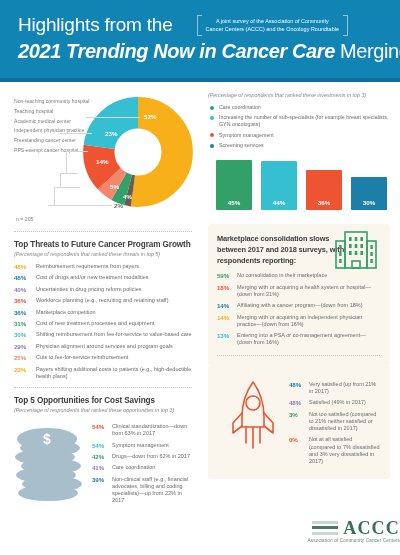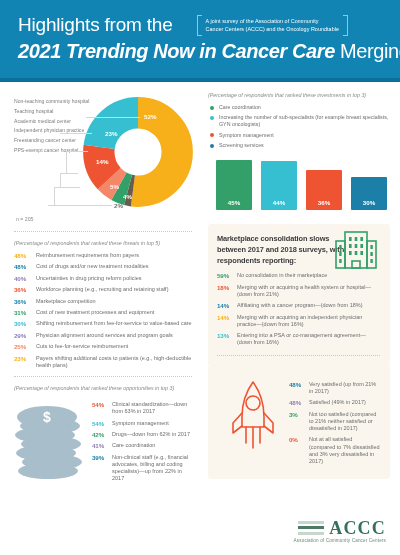--- a/index.html
+++ b/index.html
@@ -11,21 +11,21 @@
     overflow:hidden;
     -webkit-font-smoothing:antialiased;
   }
   .page { position:relative; width:400px; height:555px; background:#fff; }
 
   
   .header {
     position:relative; height:82px; background:#1184B4;
     padding:14px 14px 0 18px;
   }
-  .hdr-row1 { display:flex; align-items:center; gap:24px; }
+  .hdr-row1 { display:flex; align-items:center; gap:24px;text-align:center; }
   .hdr-l1 {
     color:#fff; font-size:19px; font-weight:300; letter-spacing:-0.2px;
     white-space:nowrap;
   }
   .bracket {
     position:relative; padding:3px 9px 3px 9px; margin-top:1px;
   }
   .bracket:before, .bracket:after {
     content:""; position:absolute; top:0; bottom:0; width:4px;
     border-top:1px solid #8dc7e0; border-bottom:1px solid #8dc7e0;
@@ -92,21 +92,21 @@
   .panel .rows { margin-top:6px; }
   .panel .row .pct { width:20px; flex:0 0 20px; }
   .bldg { position:absolute; right:12px; top:6px; }
   .sat-body { display:flex; align-items:flex-start; margin-top:4px; }
   .rocket { width:72px; flex:0 0 72px; display:flex; justify-content:center; padding-top:4px; }
   .sat-rows { flex:1; padding-top:6px; }
   .sat-rows .row .pct { width:20px; flex:0 0 20px; }
 
   
   .footer { position:absolute; left:0; right:0; bottom:0; height:46px; }
-  .logo { position:absolute; right:14px; bottom:12px; text-align:left; }
+  .logo { position:absolute; right:0; bottom:12px; text-align:left; }
   .logo-main { display:flex; align-items:center; gap:5px; justify-content:flex-end; }
   .logo-bars { display:flex; flex-direction:column; gap:2.5px; }
   .logo-bars i { display:block; width:26px; height:3px; background:#c9d6cd; }
   .logo-bars i.dark { background:#4c7a62; }
   .accc { font-size:18px; font-weight:700; color:#35705A; letter-spacing:1.2px; line-height:18px;
     font-family:"Liberation Serif", serif; }
   .logo-sub { font-size:4.6px; color:#6a8a7a; letter-spacing:0.15px; margin-top:1.5px; }
 </style>
 </head>
 <body>
@@ -166,20 +166,21 @@
         <div class="dval" style="left:82px; top:64px;">14%</div>
         <div class="dval" style="left:96px; top:89px;">5%</div>
         <div class="dval" style="left:109px; top:99px;">4%</div>
         <div class="dval dark" style="left:100px; top:108px;">2%</div>
 
         <div class="nval">n = 205</div>
       </div>
 
       <div class="dots"></div>
 
+      <h2 class="sec">Top Threats to Future Cancer Program Growth</h2>
       <div class="sec-sub">(Percentage of respondents that ranked these threats in top 5)</div>
 
       <div class="rows">
         <div class="row">
             <div class="pct" style="color:#F7B019">48%</div>
             <div class="txt">Reimbursement requirements from payers</div>
           </div>
         <div class="row">
             <div class="pct" style="color:#1B7FA8">48%</div>
             <div class="txt">Cost of drugs and/or new treatment modalities</div>
@@ -213,20 +214,21 @@
             <div class="txt">Cuts to fee-for-service reimbursement</div>
           </div>
         <div class="row">
             <div class="pct" style="color:#F7B019">23%</div>
             <div class="txt">Payers shifting additional costs to patients (e.g., high-deductible health plans)</div>
           </div>
       </div>
 
       <div class="dots"></div>
 
+      <h2 class="sec">Top 5 Opportunities for Cost Savings</h2>
       <div class="sec-sub">(Percentage of respondents that ranked these opportunities in top 3)</div>
 
       <div class="cost-body">
         <div class="coins">
           <svg width="74" height="80" viewBox="0 0 74 80">
             <g fill="#A8BECB">
               <ellipse cx="34" cy="70" rx="30" ry="8"></ellipse>
               <ellipse cx="38" cy="61" rx="30" ry="8"></ellipse>
               <ellipse cx="32" cy="52" rx="30" ry="8"></ellipse>
               <ellipse cx="37" cy="43" rx="30" ry="8"></ellipse>

